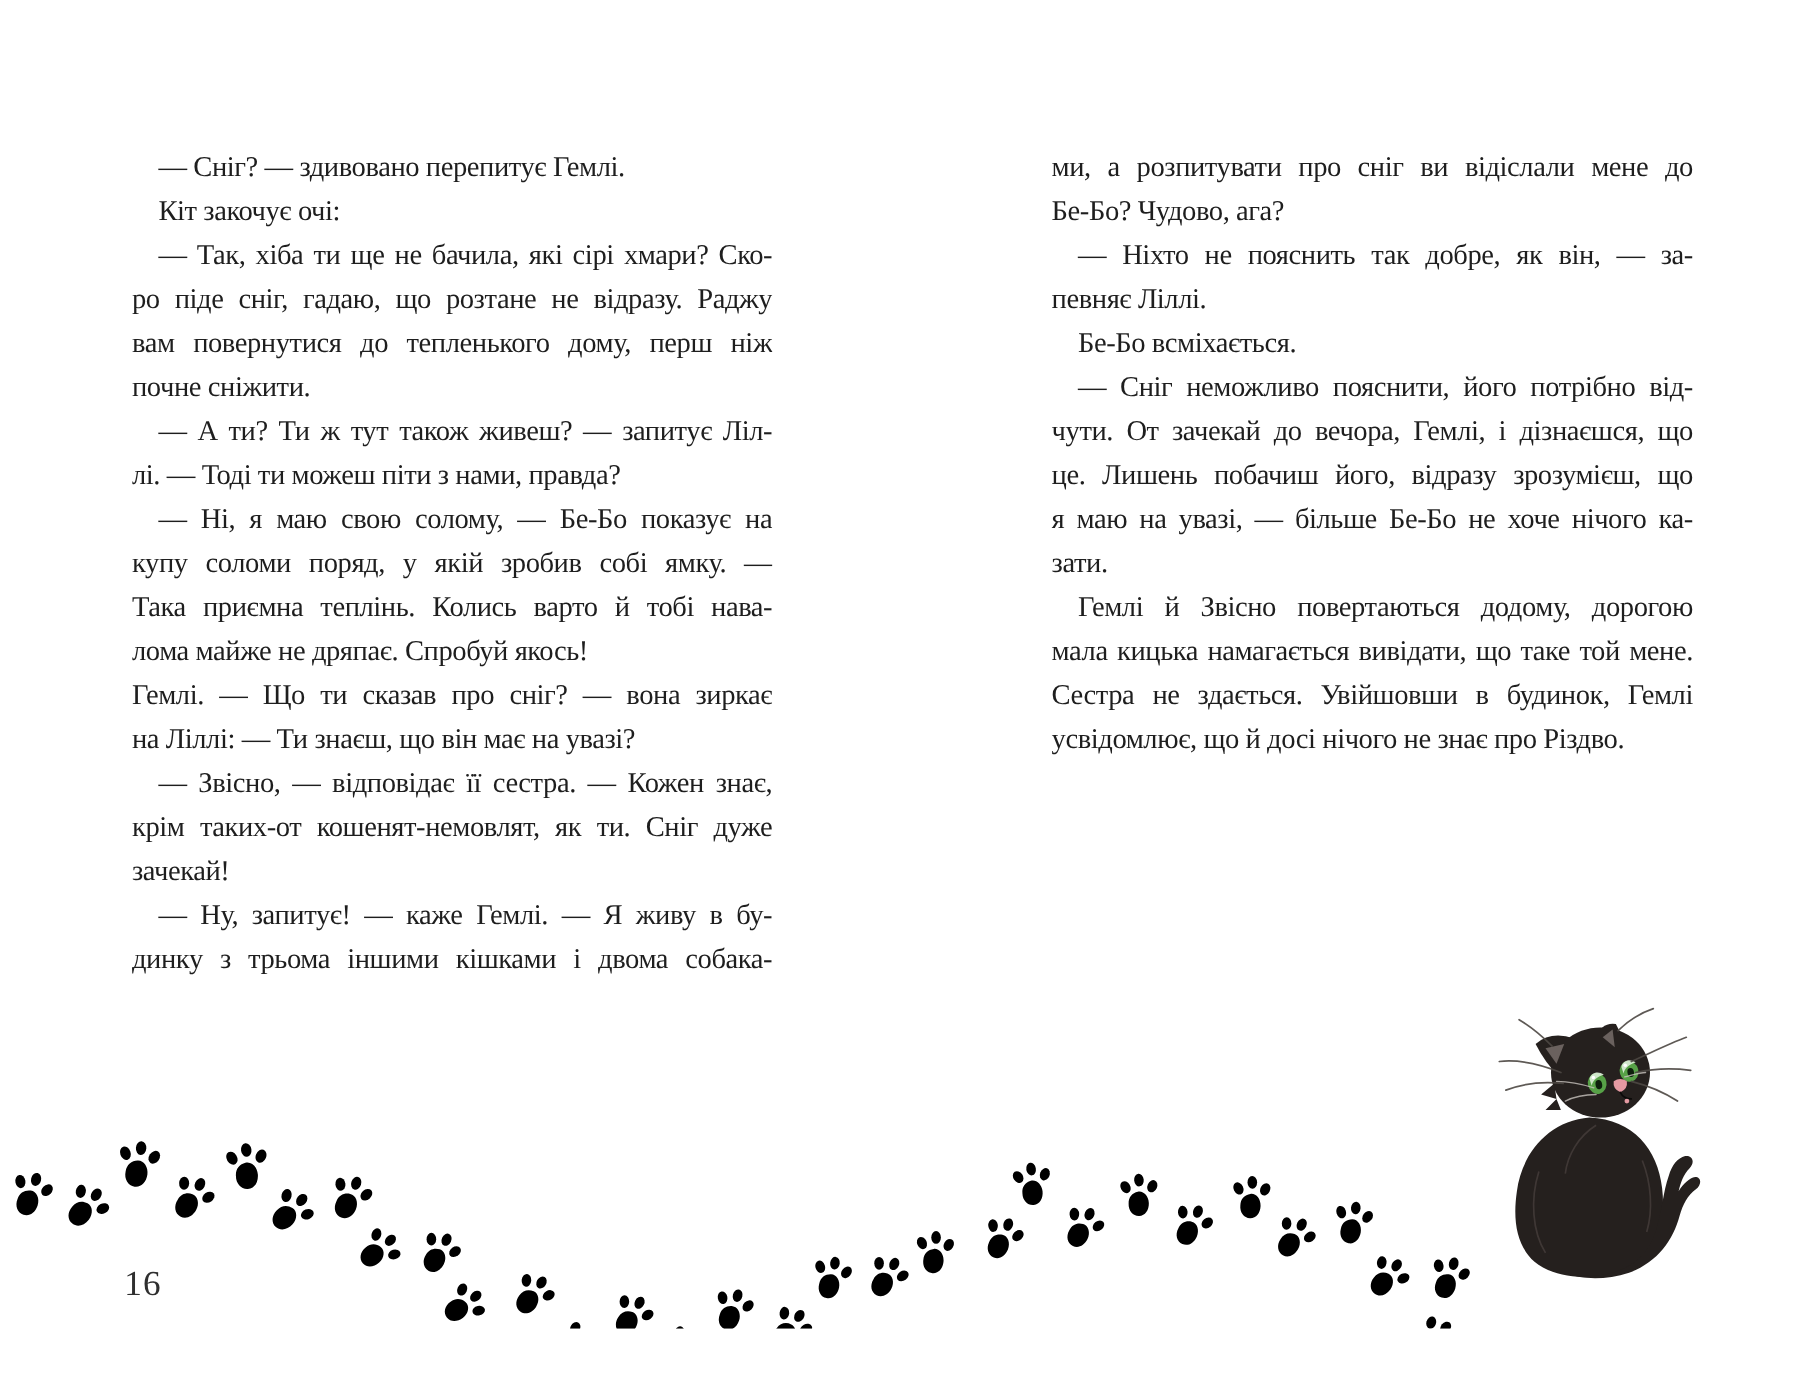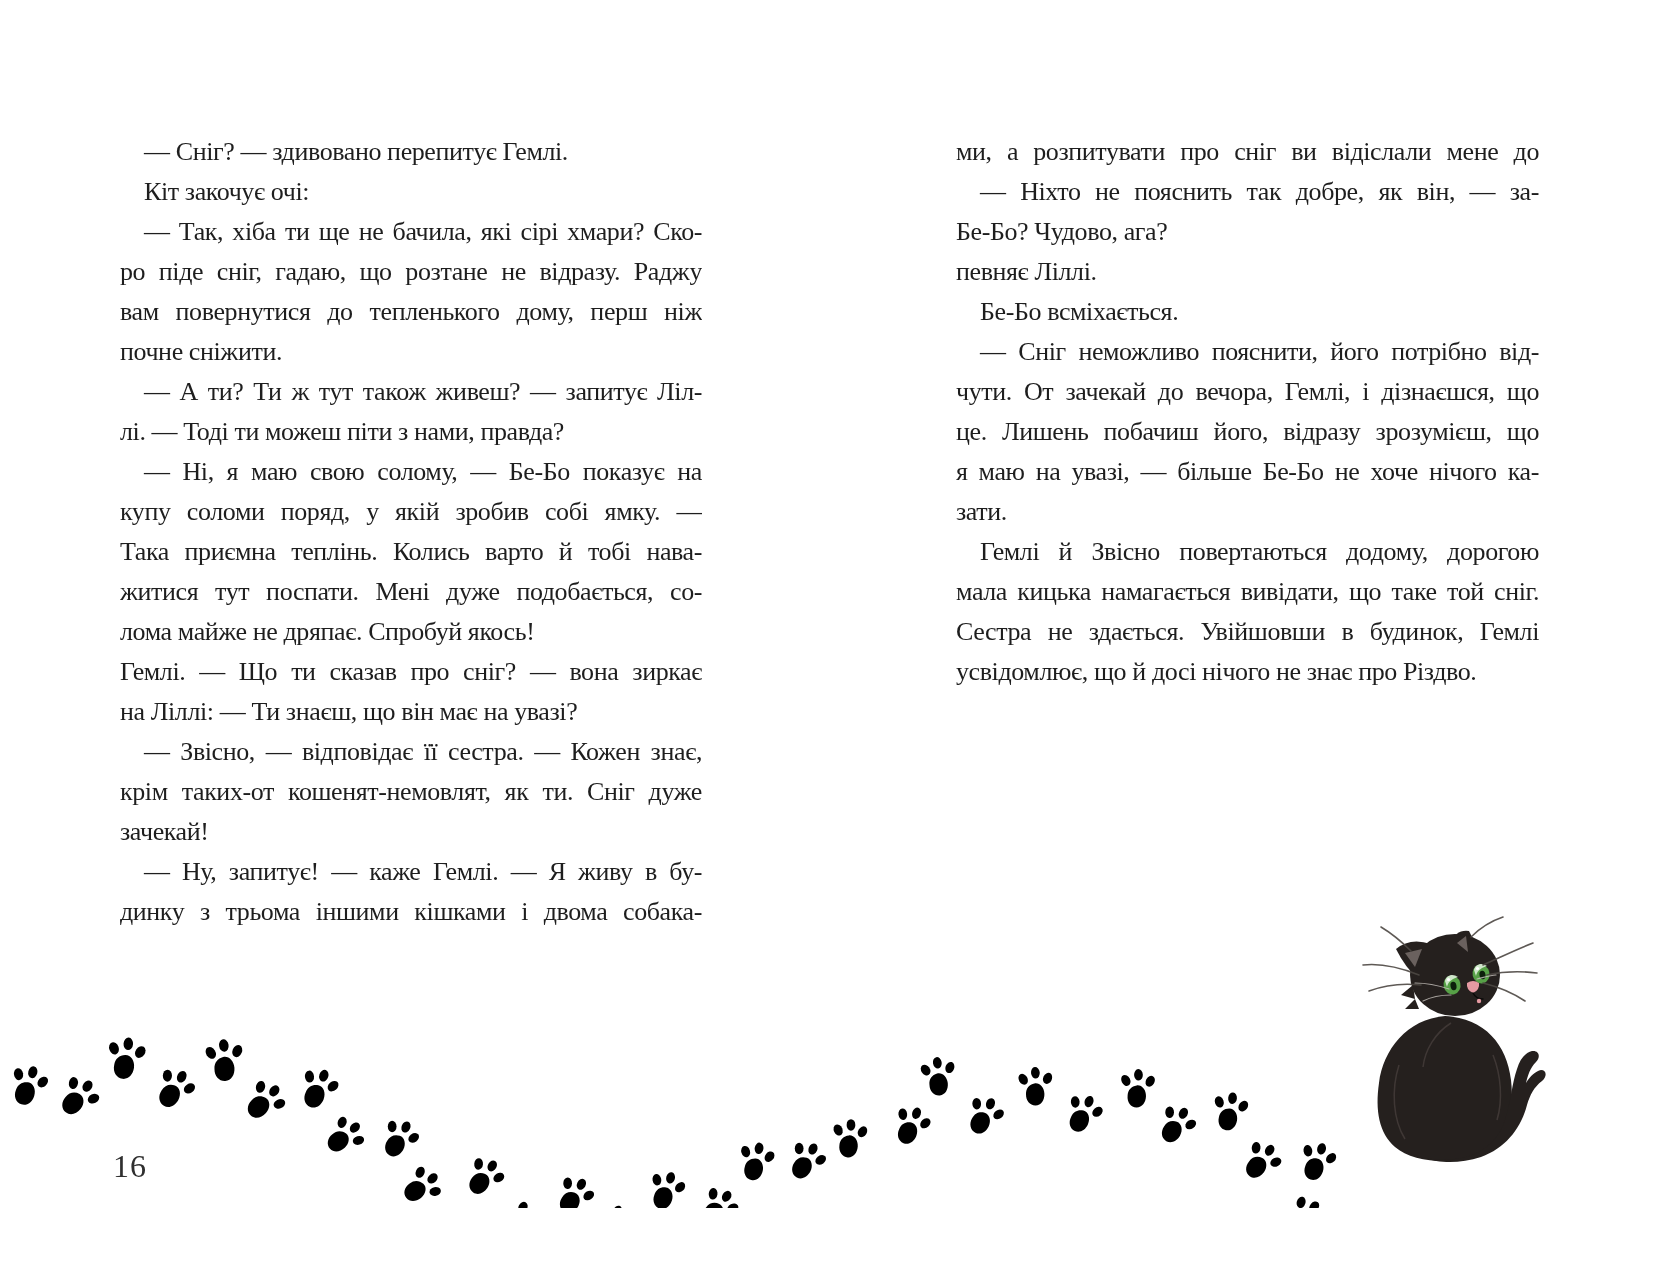--- a/index.html
+++ b/index.html
@@ -89,44 +89,43 @@
       <div class="line indent end">Кіт закочує очі:</div>
       <div class="line indent">— Так, хіба ти ще не бачила, які сірі хмари? Ско-</div>
       <div class="line">ро піде сніг, гадаю, що розтане не відразу. Раджу</div>
       <div class="line">вам повернутися до тепленького дому, перш ніж</div>
       <div class="line end">почне сніжити.</div>
       <div class="line indent">— А ти? Ти ж тут також живеш? — запитує Ліл-</div>
       <div class="line end">лі. — Тоді ти можеш піти з нами, правда?</div>
       <div class="line indent">— Ні, я маю свою солому, — Бе-Бо показує на</div>
       <div class="line">купу соломи поряд, у якій зробив собі ямку. —</div>
       <div class="line">Така приємна теплінь. Колись варто й тобі нава-</div>
-      <div class="line">житися тут поспати. Мені дуже подобається, со-</div>
       <div class="line end">лома майже не дряпає. Спробуй якось!</div>
       <div class="line">Гемлі. — Що ти сказав про сніг? — вона зиркає</div>
       <div class="line end">на Ліллі: — Ти знаєш, що він має на увазі?</div>
       <div class="line indent">— Звісно, — відповідає її сестра. — Кожен знає,</div>
       <div class="line">крім таких-от кошенят-немовлят, як ти. Сніг дуже</div>
       <div class="line end">зачекай!</div>
       <div class="line indent">— Ну, запитує! — каже Гемлі. — Я живу в бу-</div>
       <div class="line">динку з трьома іншими кішками і двома собака-</div>
     </div>
 
   <div class="text-column right">
       <div class="line">ми, а розпитувати про сніг ви відіслали мене до</div>
+      <div class="line end">Бе-Бо? Чудово, ага?</div>
       <div class="line indent">— Ніхто не пояснить так добре, як він, — за-</div>
-      <div class="line end">Бе-Бо? Чудово, ага?</div>
       <div class="line end">певняє Ліллі.</div>
       <div class="line indent end">Бе-Бо всміхається.</div>
       <div class="line indent">— Сніг неможливо пояснити, його потрібно від-</div>
       <div class="line">чути. От зачекай до вечора, Гемлі, і дізнаєшся, що</div>
       <div class="line">це. Лишень побачиш його, відразу зрозумієш, що</div>
       <div class="line">я маю на увазі, — більше Бе-Бо не хоче нічого ка-</div>
       <div class="line end">зати.</div>
       <div class="line indent">Гемлі й Звісно повертаються додому, дорогою</div>
-      <div class="line">мала кицька намагається вивідати, що таке той сніг.</div>
+      <div class="line">мала кицька намагається вивідати, що таке той мене.</div>
       <div class="line">Сестра не здається. Увійшовши в будинок, Гемлі</div>
       <div class="line end">усвідомлює, що й досі нічого не знає про Різдво.</div>
     </div>
 
   <div class="page-number">16</div>
 
   <div>
       <svg class="paw" viewBox="0 0 100 100" style="left: 3px; top: 1063px; width: 48px; height: 48px; transform: rotate(18deg);">
         <use href="#paw-shape"></use>
       </svg>

